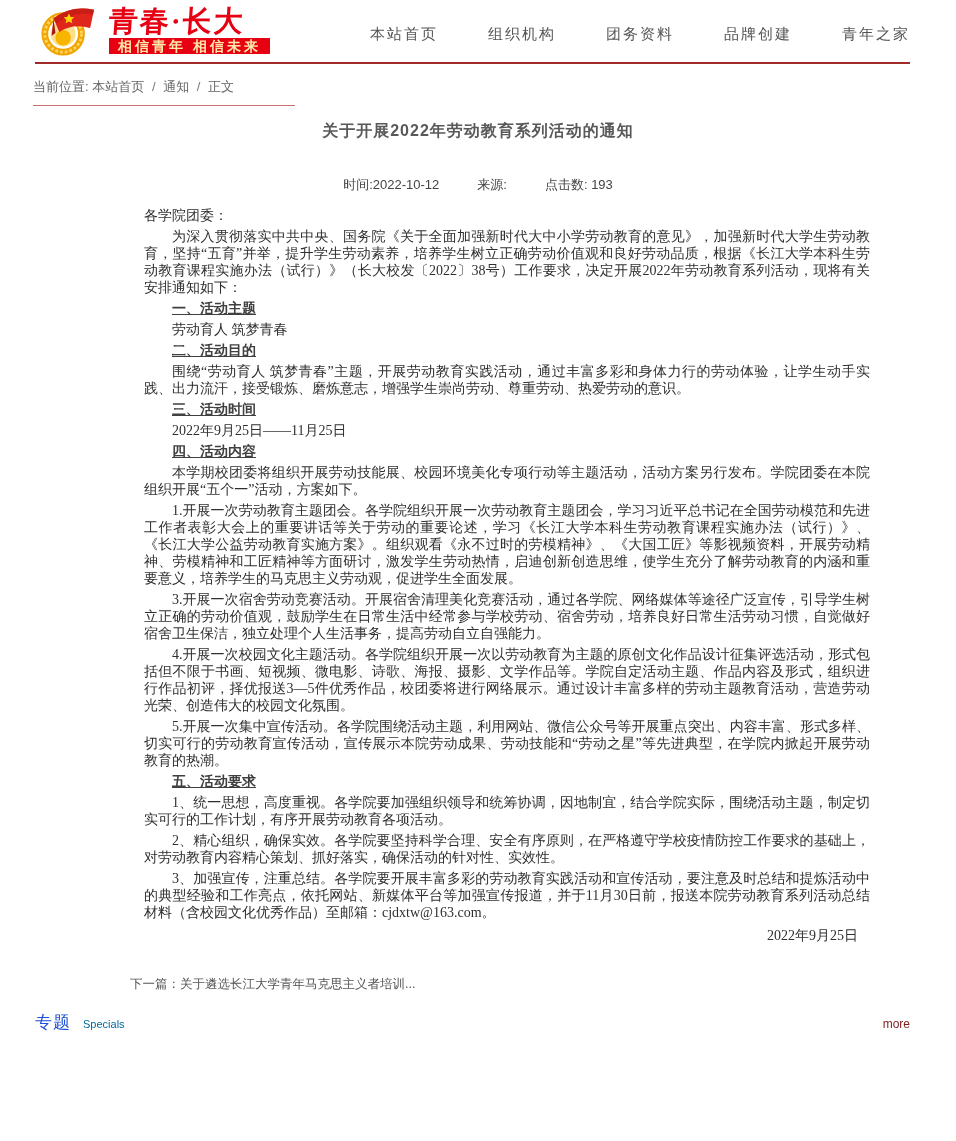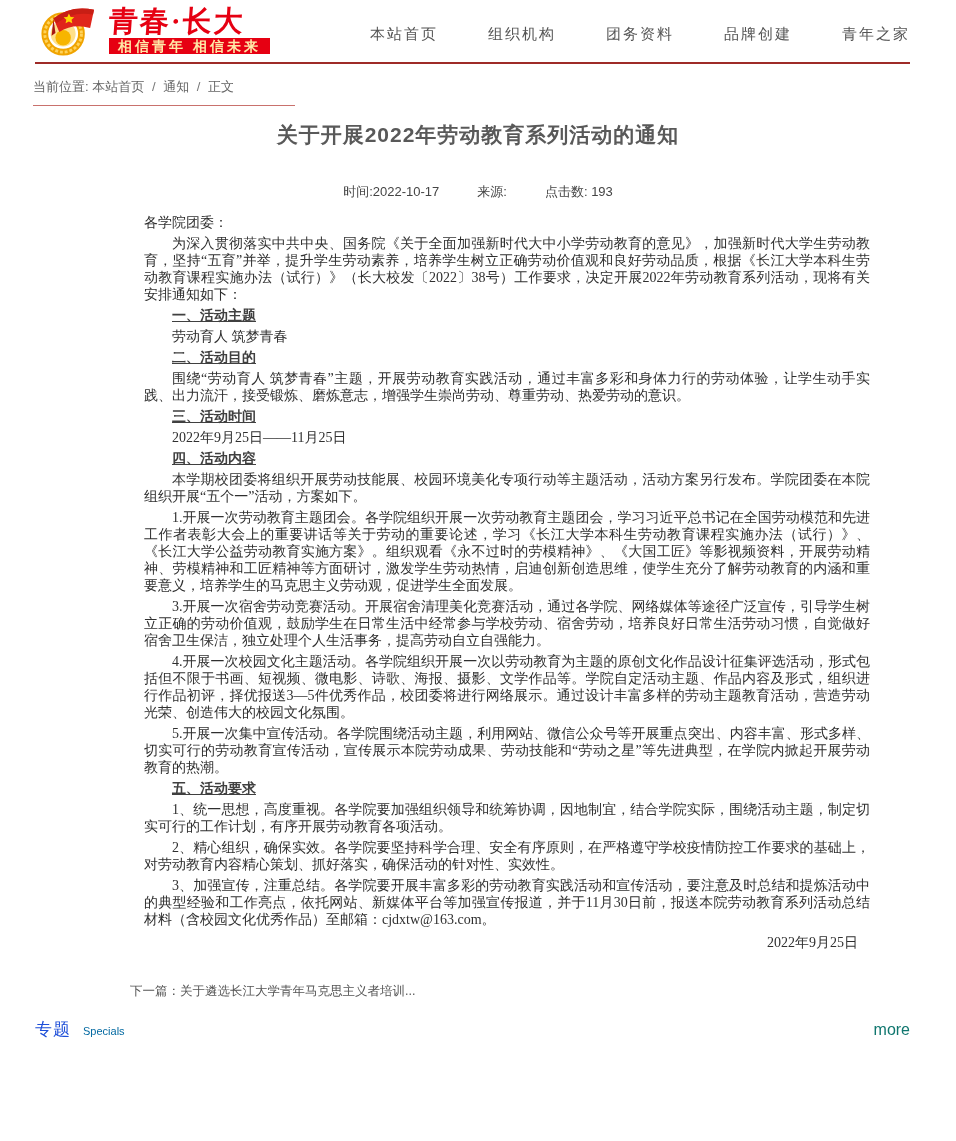--- a/index.html
+++ b/index.html
@@ -45,21 +45,21 @@
     margin: 14px 0 0 33px; font-size: 13px; color: #666;
     display: inline-block;
   }
   .breadcrumb a { color: #666; text-decoration: none; cursor: pointer; }
   .crumb-sep { margin: 0 4px; color: #777; }
   .breadcrumb-rule { width: 262px; border-top: 1px solid #c9716d; margin: 9px 0 0 33px; }
 
   
   .article { padding: 0 0 6px 0; }
   .article-title {
-    text-align: center; font-size: 21px; font-weight: bold;
+    text-align: center; font-size: 16px; font-weight: bold;
     color: #595959; margin-top: 15px; letter-spacing: 1px;
   }
   .article-meta {
     display: flex; justify-content: center; gap: 38px;
     margin-top: 34px; font-size: 13px; color: #444;
   }
   .article-body {
     margin: 13px 86px 0 144px;
     font-family: "Liberation Serif", "DejaVu Serif", serif;
     font-size: 14px; line-height: 17px; color: #2f2f2f;
@@ -79,21 +79,21 @@
     margin: 22px 0 0 130px; font-size: 12.5px; color: #555;
   }
   .next-post a { color: #555; text-decoration: none; cursor: pointer; }
 
   
   .specials { margin: 18px 46px 0 35px; }
   .specials-head { display: flex; align-items: baseline; }
   .specials-zh { font-size: 17px; color: #1d4ed8; letter-spacing: 1px; }
   .specials-en { font-size: 11px; color: #0369a1; margin-left: 12px; }
   .specials-more {
-    margin-left: auto; font-size: 16px; color: #0f766e;
+    margin-left: auto; font-size: 12px; color: #7f1d1d;
     text-decoration: none; cursor: pointer;
   }
 </style>
 </head>
 <body>
 
 <div class="page">
 
   <header class="site-header">
     <div class="logo">
@@ -134,21 +134,21 @@
     <a href="#">通知</a>
     <span class="crumb-sep">/</span>
     <span>正文</span>
   </div>
   <div class="breadcrumb-rule"></div>
 
   <main class="article">
     <h1 class="article-title">关于开展2022年劳动教育系列活动的通知</h1>
 
     <div class="article-meta">
-      <span>时间:2022-10-17</span>
+      <span>时间:2022-10-12</span>
       <span>来源:</span>
       <span>点击数: 193</span>
     </div>
 
     <div class="article-body">
       <p class="p-salutation">各学院团委：</p>
       <p class="p-para">为深入贯彻落实中共中央、国务院《关于全面加强新时代大中小学劳动教育的意见》，加强新时代大学生劳动教育，坚持“五育”并举，提升学生劳动素养，培养学生树立正确劳动价值观和良好劳动品质，根据《长江大学本科生劳动教育课程实施办法（试行）》（长大校发〔2022〕38号）工作要求，决定开展2022年劳动教育系列活动，现将有关安排通知如下：</p>
       <p class="p-heading">一、活动主题</p>
       <p class="p-plain">劳动育人 筑梦青春</p>
       <p class="p-heading">二、活动目的</p>

